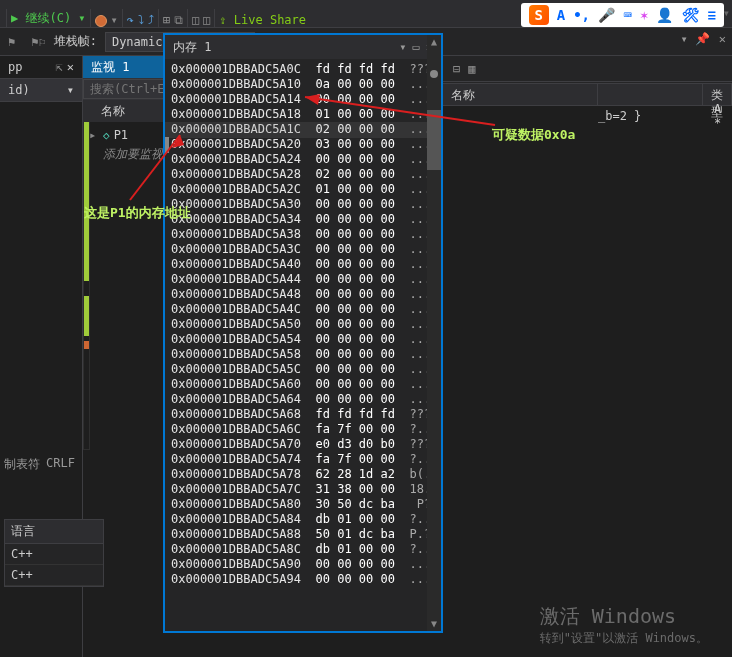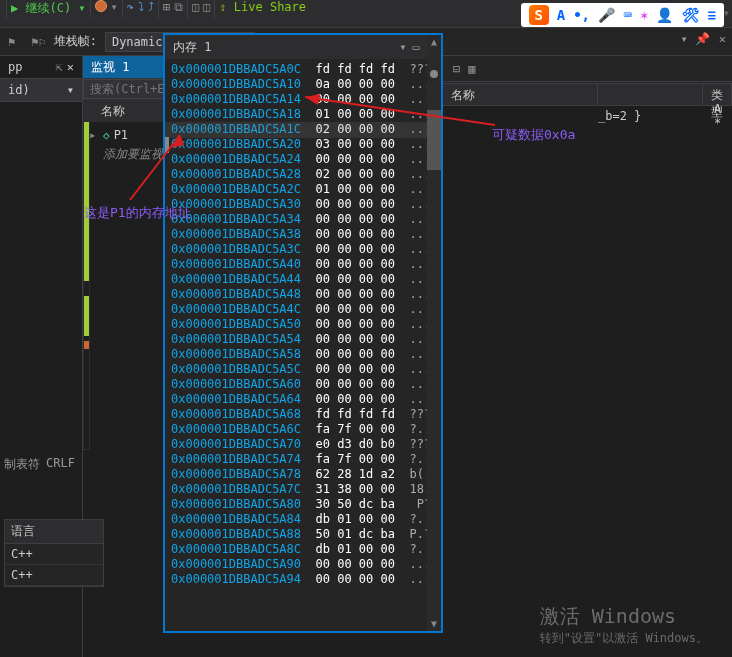--- a/index.html
+++ b/index.html
@@ -1,17 +1,17 @@
 <!DOCTYPE html>
 <html><head>
 <meta charset="utf-8">
 <style>
 *{margin:0;padding:0;box-sizing:border-box;font-family:Consolas,"Microsoft YaHei",monospace;font-size:12px}
 body{background:#1e1e1e;color:#ccc;width:732px;height:657px;overflow:hidden;position:relative}
-.toolbar{height:28px;background:#2d2d30;display:flex;align-items:flex-start;gap:4px;padding:0 6px;border-bottom:1px solid #3e3e42}
+.toolbar{height:28px;background:#2d2d30;display:flex;align-items:flex-end;gap:4px;padding:0 6px;border-bottom:1px solid #3e3e42}
 .green-tri{color:#4ec94e}
 .orange-dot{width:12px;height:12px;background:#d16b36;border-radius:50%;border:1px solid #e0955f;display:inline-block}
 .toolbar-sep{width:1px;height:18px;background:#3e3e42}
 .sogou-bar{position:absolute;right:8px;top:3px;height:24px;background:#fff;border-radius:3px;display:flex;align-items:center;gap:8px;padding:0 8px}
 .sogou-logo{width:20px;height:20px;background:linear-gradient(135deg,#ff7a00,#ff4e00);border-radius:4px;color:#fff;font-weight:bold;text-align:center;line-height:20px;font-size:14px}
 .sogou-bar span{color:#06f;font-weight:bold;font-size:14px}
 .sogou-ico{color:#06f;font-size:14px}
 .row2{height:28px;background:#252526;display:flex;align-items:center;border-bottom:1px solid #3e3e42}
 .flag-ico{color:#888;margin:0 8px}
 .lbl{color:#ccc;margin-right:8px}
@@ -33,39 +33,39 @@
 .search-row{display:flex;align-items:center;background:#333337;height:22px}
 .search-input{flex:1;background:#333337;border:1px solid #434346;color:#999;padding:2px 6px;height:20px}
 .mag{color:#ccc;width:24px;text-align:center;border-left:1px solid #434346;height:20px;line-height:20px}
 .tree-hdr{background:#2d2d30;height:22px;display:flex;align-items:center;padding-left:18px}
 .tree{padding:4px 0 0 6px}
 .tree-row{display:flex;align-items:center;gap:4px;padding:2px 0}
 .tree-arrow{color:#888;width:10px}
 .hex-icon{color:#4ec9b0;font-size:11px}
 .mem-body{height:calc(100% - 24px);overflow:hidden;padding:3px 6px;font-size:12px;line-height:15px;position:relative}
 .hex-row{white-space:pre;color:#ccc}
-.hex-row .addr{color:#0ea5e9}
+.hex-row .addr{color:#e5e5e5}
 .hex-row .bytes{color:#ffffff}
 .hex-row .asc{color:#aaa}
 .hex-sel{position:absolute;left:0;top:63px;width:280px;height:16px;background:rgba(120,120,120,.18)}
 .hex-caret{position:absolute;left:0;top:78px;width:4px;height:16px;background:#888}
 .scrollbar{position:absolute;right:0;top:0;width:14px;height:100%;background:#2a2a2a}
 .sb-arrow{color:#888;text-align:center;font-size:10px;height:14px;line-height:14px}
 .sb-thumb{position:absolute;right:0;top:75px;width:14px;height:60px;background:#555}
 .sb-dot{position:absolute;right:3px;top:35px;width:8px;height:8px;background:#888;border-radius:50%}
 .rightcol{flex:1;position:relative}
 .mini-tb{height:28px;background:#252526;border-bottom:1px solid #3e3e42;display:flex;align-items:center;justify-content:flex-end;gap:8px;padding-right:8px}
 .mini-tb .sq{width:16px;height:16px;border:1px solid #888}
 .right-hdr{display:flex;background:#2d2d30;height:22px;border-bottom:1px solid #3e3e42}
 .right-hdr .col{padding:3px 8px;border-right:1px solid #3e3e42}
 .right-body .rrow{display:flex;height:20px;align-items:center}
 .right-body .c1{width:155px;padding-left:6px}.right-body .c2{width:110px}.right-body .c3{flex:1;padding-left:6px}
 .mini-tb2{height:26px;display:flex;align-items:center;gap:8px;padding-left:10px;background:#252526;border-bottom:1px solid #3e3e42}
 .pinbar{position:absolute;right:6px;top:32px;display:flex;gap:8px;color:#999}
-.anno-red{position:absolute;color:#8b5cf6;font-size:13px;font-weight:normal}
+.anno-red{position:absolute;color:#bef264;font-size:13px;font-weight:bold}
 .arrow-svg{position:absolute;pointer-events:none}
 .activate{position:absolute;right:24px;bottom:10px;color:#6b6b6b}
 .activate .t1{font-size:20px}
 .activate .t2{font-size:12px}
 </style>
 </head>
 <body>
 
 <div class="toolbar">
   <span class="toolbar-sep"></span>

